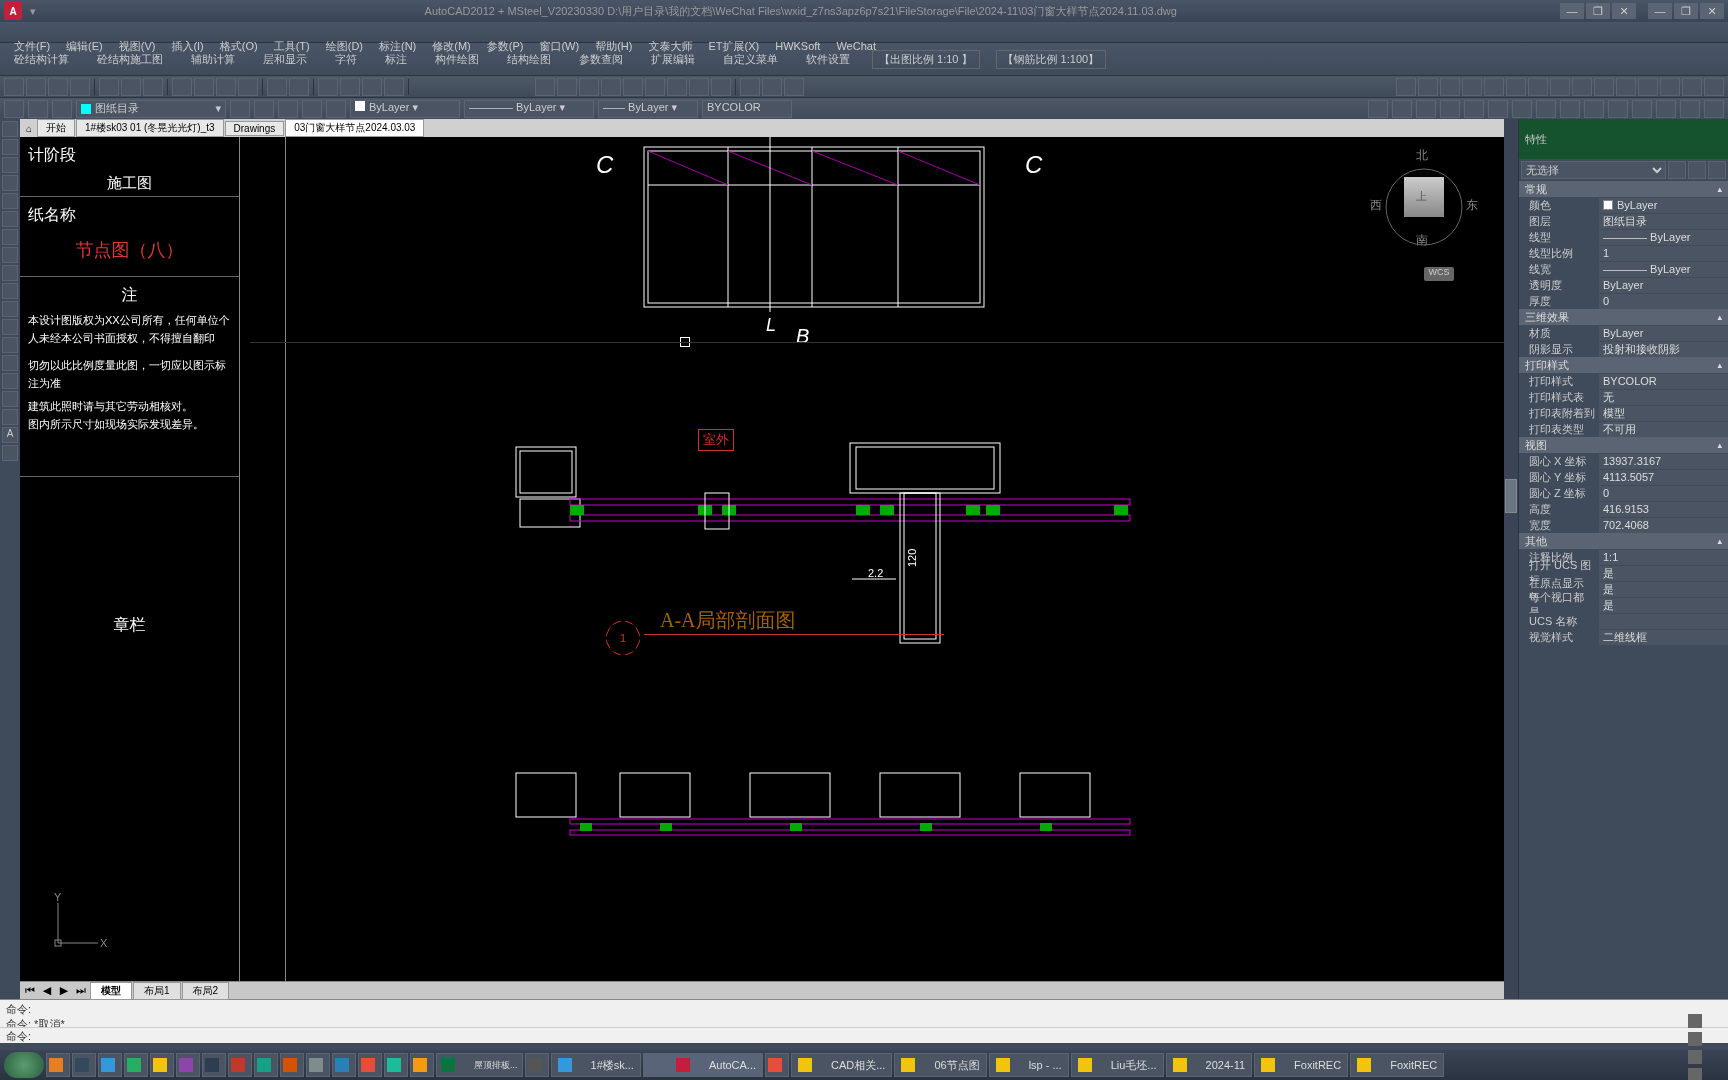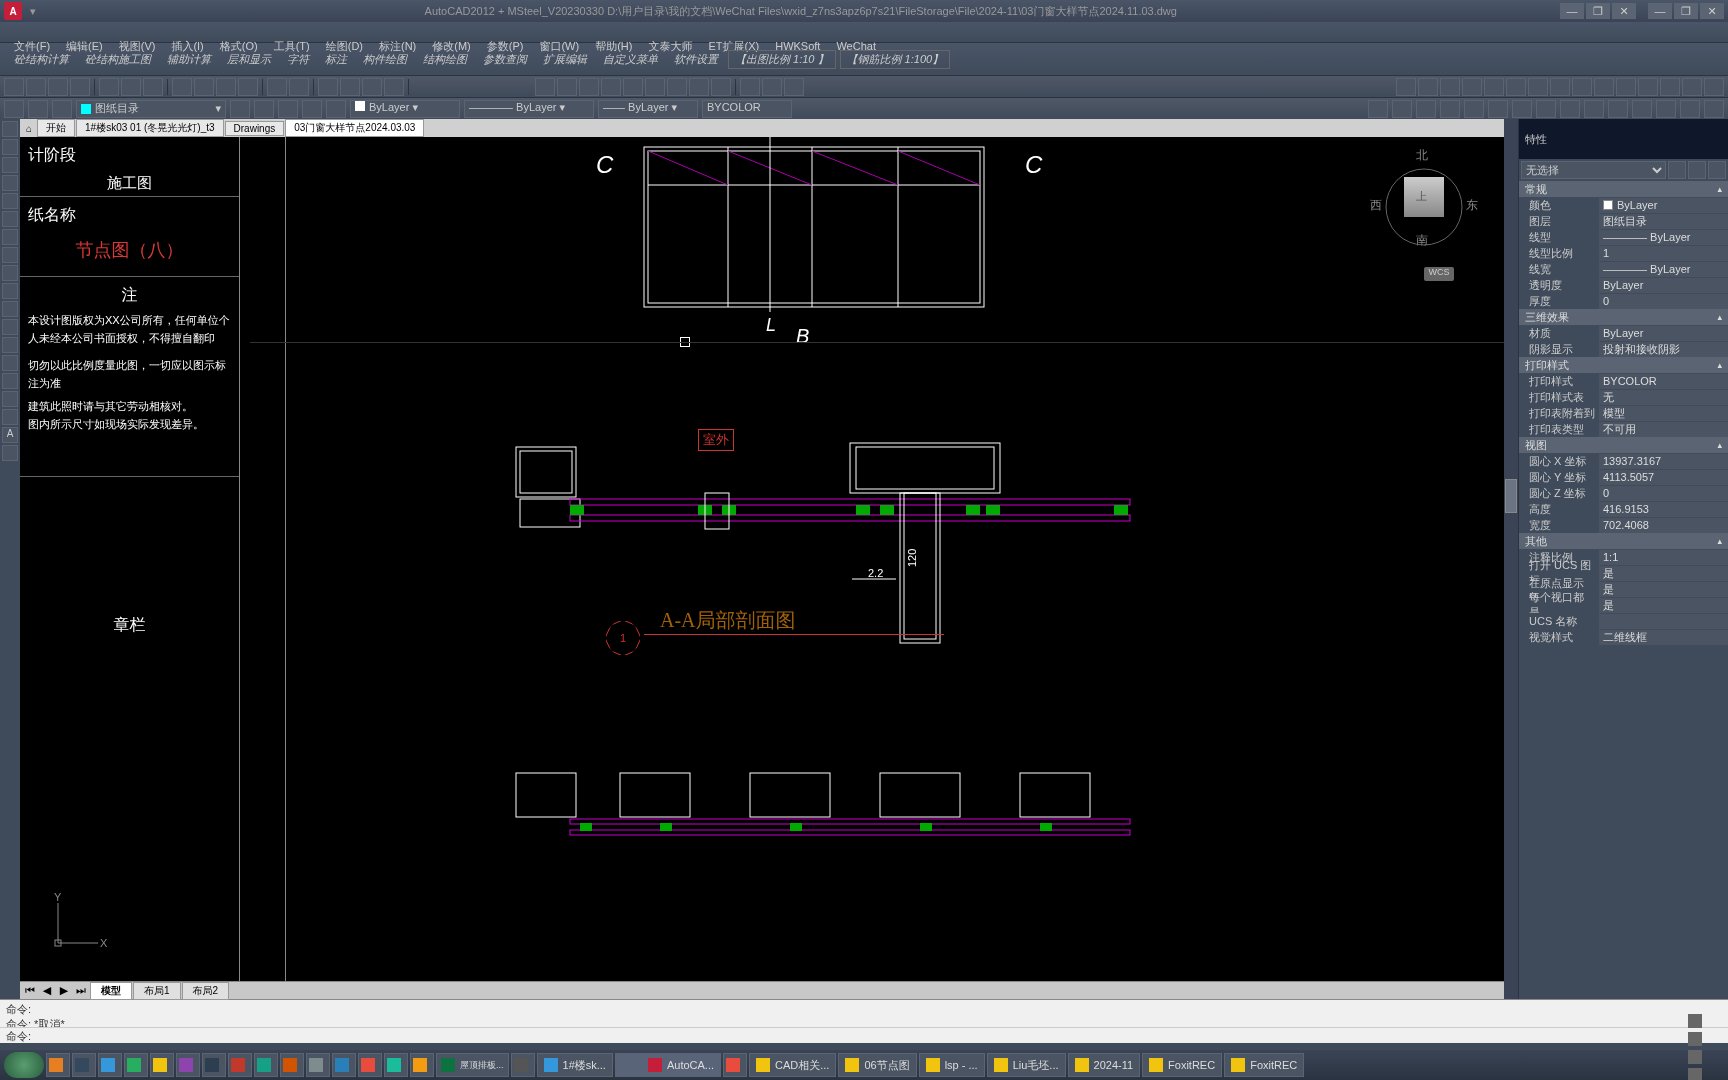--- a/index.html
+++ b/index.html
@@ -4,60 +4,60 @@
 <style>
 *{margin:0;padding:0;box-sizing:border-box;font-family:"Microsoft YaHei",SimSun,sans-serif;font-size:11px;}
 body{width:1728px;height:1080px;background:#3f4a5a;overflow:hidden;position:relative;color:#000;}
 .titlebar{height:22px;background:linear-gradient(#4a5568,#3a4456);display:flex;align-items:center;color:#aaa;padding:0 4px;}
 .titlebar .logo{width:18px;height:18px;background:#c41e3a;border-radius:2px;margin-right:8px;display:flex;align-items:center;justify-content:center;color:#fff;font-weight:bold;font-size:10px;}
 .titlebar .title-text{flex:1;text-align:center;font-size:11px;color:#999;}
 .titlebar .win-controls{display:flex;gap:2px;}
 .titlebar .win-controls span{width:24px;height:16px;background:#5a6472;display:flex;align-items:center;justify-content:center;cursor:pointer;color:#ccc;}
 .menubar{height:20px;background:linear-gradient(#4a5568,#3f4a5a);display:flex;align-items:center;padding:0 8px;gap:4px;}
 .menubar span{color:#ccc;padding:0 6px;cursor:pointer;font-size:11px;margin-top:28px;}
-.menubar2{height:20px;background:linear-gradient(#4a5568,#3f4a5a);display:flex;align-items:center;padding:16px 8px;gap:4px;border-top:1px solid #2a3340;font-style:italic;}
+.menubar2{height:20px;background:linear-gradient(#4a5568,#3f4a5a);display:flex;align-items:center;padding:16px 8px;gap:16px;border-top:1px solid #2a3340;}
 .menubar2 span{color:#ccc;padding:0 6px;cursor:pointer;font-size:11px;}
 .menubar2 .bracket{border:1px solid #666;padding:1px 6px;}
 .toolbar1{height:22px;background:linear-gradient(#4f5866,#3f4a5a);display:flex;align-items:center;padding:0 4px;gap:2px;border-top:1px solid #2a3340;}
 .toolbar1 .tbtn{width:20px;height:18px;background:#4a5462;border:1px solid #5a6472;cursor:pointer;}
 .toolbar1 .sep{width:1px;height:16px;background:#2a3340;margin:0 2px;}
 .toolbar2{height:22px;background:linear-gradient(#4f5866,#3f4a5a);display:flex;align-items:center;padding:0 4px;gap:4px;border-top:1px solid #2a3340;}
 .toolbar2 .tbtn{width:20px;height:18px;background:#4a5462;border:1px solid #5a6472;cursor:pointer;}
 .toolbar2 select,.toolbar2 .combo{height:18px;background:#4a5462;border:1px solid #5a6472;color:#ccc;font-size:11px;padding:0 4px;}
 .layer-combo{width:150px;display:flex;align-items:center;}
 .layer-combo .swatch{width:10px;height:10px;background:#0ff;margin-right:4px;}
 .main-area{display:flex;height:calc(100% - 126px - 44px - 30px);}
 .left-toolbar{width:20px;background:#3f4a5a;display:flex;flex-direction:column;gap:2px;padding:2px;}
 .left-toolbar .tbtn{width:16px;height:16px;background:#4a5462;border:1px solid #5a6472;cursor:pointer;}
 .center{flex:1;display:flex;flex-direction:column;position:relative;}
 .doc-tabs{height:18px;background:#d0d0d0;display:flex;align-items:center;padding:0 2px;gap:1px;}
 .doc-tabs .tab{padding:1px 8px;background:#e8e8e8;border:1px solid #999;font-size:10px;cursor:pointer;}
 .doc-tabs .tab.active{background:#fff;}
 .canvas{flex:1;background:#000;position:relative;overflow:hidden;}
 .right-panel{width:210px;background:#3f4a5a;border-left:1px solid #2a3340;display:flex;flex-direction:column;}
-.panel-title{height:20px;background:#0f172a;color:#ccc;padding:20px 6px;display:flex;align-items:center;}
+.panel-title{height:20px;background:#14532d;color:#ccc;padding:20px 6px;display:flex;align-items:center;}
 .select-row{height:22px;display:flex;align-items:center;padding:2px;gap:2px;}
 .select-row select{flex:1;height:18px;background:#4a5462;border:1px solid #5a6472;color:#ccc;font-size:11px;}
 .select-row .pbtn{width:18px;height:18px;background:#4a5462;border:1px solid #5a6472;cursor:pointer;}
 .section-hdr{height:16px;background:#5a6472;color:#ddd;padding:1px 6px;display:flex;align-items:center;justify-content:space-between;font-size:11px;}
 .section-hdr .arrow{font-size:9px;}
 .prop-row{height:16px;display:flex;align-items:center;background:#3f4a5a;}
 .prop-row .plabel{width:80px;padding-left:10px;color:#ccc;font-size:11px;}
 .prop-row .pvalue{flex:1;background:#4a5462;color:#ddd;padding:0 4px;font-size:11px;height:15px;display:flex;align-items:center;}
 .prop-row .swatch{width:10px;height:10px;background:#fff;border:1px solid #888;margin-right:4px;display:inline-block;}
 .layout-tabs{height:18px;background:#c8c8c8;display:flex;align-items:center;padding:0 2px;gap:1px;border-top:1px solid #888;}
 .layout-tabs .ltab{padding:1px 10px;background:#e0e0e0;border:1px solid #999;font-size:10px;cursor:pointer;}
 .layout-tabs .ltab.active{background:#fff;font-weight:bold;}
 .layout-tabs .nav{width:16px;text-align:center;cursor:pointer;}
 .cmdline{height:44px;background:#f0f0f0;border-top:1px solid #888;display:flex;flex-direction:column;font-family:Consolas,monospace;font-size:11px;}
 .cmdline .hist{flex:1;padding:2px 6px;color:#333;overflow:hidden;}
 .cmdline .input{height:16px;padding:1px 6px;color:#333;border-top:1px solid #ccc;}
 .taskbar{height:30px;background:linear-gradient(#3a4456,#2a3340);display:flex;align-items:center;padding:0 4px;gap:2px;position:absolute;bottom:0;left:0;right:0;}
 .taskbar .start{width:40px;height:26px;background:radial-gradient(circle,#5a9e6f,#2a5e3f);border-radius:13px;cursor:pointer;}
-.taskbar .tbitem{height:24px;padding:2px 6px;background:#4a5462;border:1px solid #5a6472;display:flex;align-items:center;cursor:pointer;font-size:10px;color:#ddd;gap:5px;}
+.taskbar .tbitem{height:24px;padding:2px 6px;background:#4a5462;border:1px solid #5a6472;display:flex;align-items:center;cursor:pointer;font-size:10px;color:#ddd;gap:19px;}
 .taskbar .tbitem .ticon{width:14px;height:14px;background:#888;}
 .taskbar .tray{margin-left:auto;display:flex;gap:4px;color:#ddd;font-size:10px;padding-right:8px;flex-direction:column;}
 .taskbar .tray .ticon{width:14px;height:14px;background:#666;}
 
 .canvas .title-block{position:absolute;left:0;top:0;width:220px;height:100%;border-right:1px solid #888;}
 .canvas .title-block .cell{border-bottom:1px solid #666;padding:8px;color:#fff;font-size:14px;}
 .canvas .red-text{color:#d93838;}
 .canvas .white-text{color:#fff;font-size:11px;line-height:1.6;}
 .canvas .section-label{position:absolute;color:#a16207;font-size:20px;font-family:SimSun;}
 .canvas .marker{position:absolute;color:#fff;font-size:18px;font-style:italic;}

